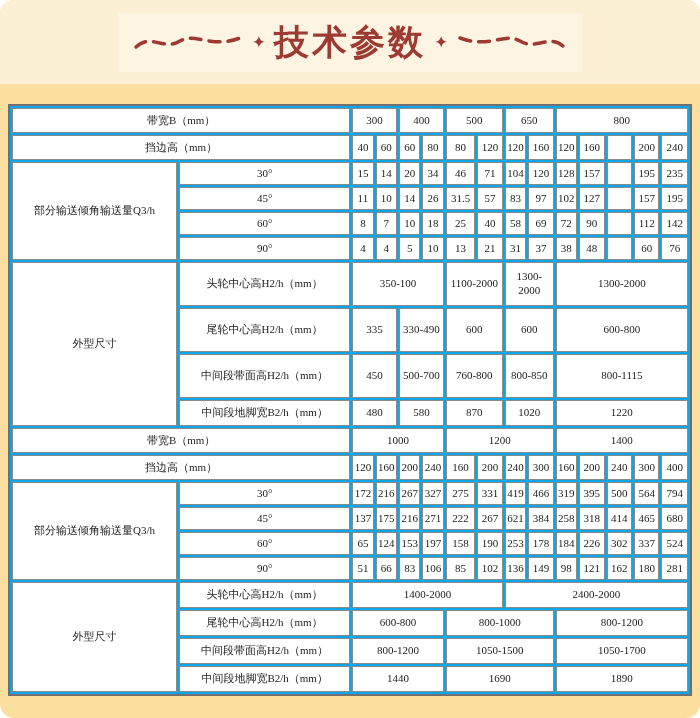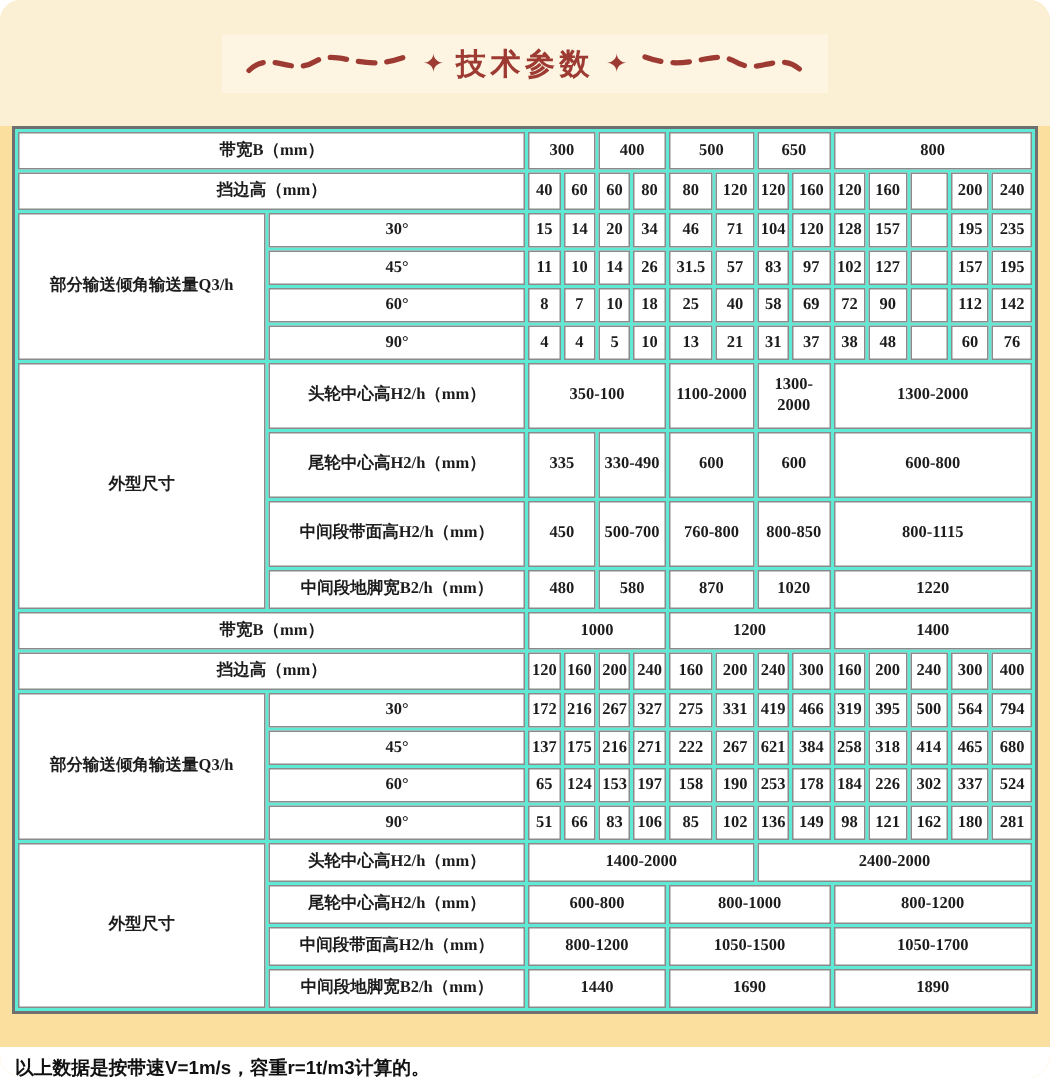--- a/index.html
+++ b/index.html
@@ -1,24 +1,24 @@
 <!DOCTYPE html>
 <html><head>
 <meta charset="utf-8">
 <style>
   html,body{margin:0;padding:0;}
   body{width:700px;height:718px;background:#ffffff;font-family:"Liberation Serif",serif;}
   .page{width:700px;height:718px;border-radius:14px;overflow:hidden;background:#fbdf9e;display:flex;flex-direction:column;}
   .top-strip{height:84px;background:#fcf0d4;display:flex;align-items:center;justify-content:center;flex:none;}
   .title-wrap{background:#fdf4e2;padding:6px 14px;display:flex;align-items:center;gap:8px;}
-  .page-title{color:#9d3a32;font-size:20px;font-weight:bold;letter-spacing:3px;font-family:Liberation Mono, monospace;}
+  .page-title{color:#9d3a32;font-size:35px;font-weight:bold;letter-spacing:3px;font-family:Liberation Mono, monospace;}
   .sparkle{color:#9d3a32;font-size:17px;line-height:1;}
   .dash-ico{display:block;}
   .mid{flex:none;}
-  table.spec{border-collapse:separate;border-spacing:2px;background:#5eead4;border:2px solid #6f6f6f;table-layout:fixed;width:684px;margin:0 8px 0 8px;font-weight:bold;}
+  table.spec{border-collapse:separate;border-spacing:2px;background:#0ea5e9;border:2px solid #6f6f6f;table-layout:fixed;width:684px;margin:20px 8px 0 8px;}
   table.spec td{border:1px solid #8a8a8a;background:#ffffff;text-align:center;vertical-align:middle;font-size:11px;color:#1c1c1c;padding:1px 1px;overflow:hidden;word-wrap:break-word;line-height:1.25;}
   tr.h-band td{height:21px;}
   tr.h-edge td{height:21px;text-align:center;}
   tr.h-ang td{height:19px;}
   tr.h-dimL td{height:40px;}
   tr.h-dimS td{height:22px;text-align:center;}
   td.sec-label{font-size:12px;}
   td.row-label{font-size:12px;}
   .note-strip{background:#ffffff;margin-top:22px;padding:5px 10px 6px 10px;flex:none;}
   .note-text{font-size:12.5px;font-weight:bold;color:#111;font-family:"Liberation Sans",sans-serif;}

